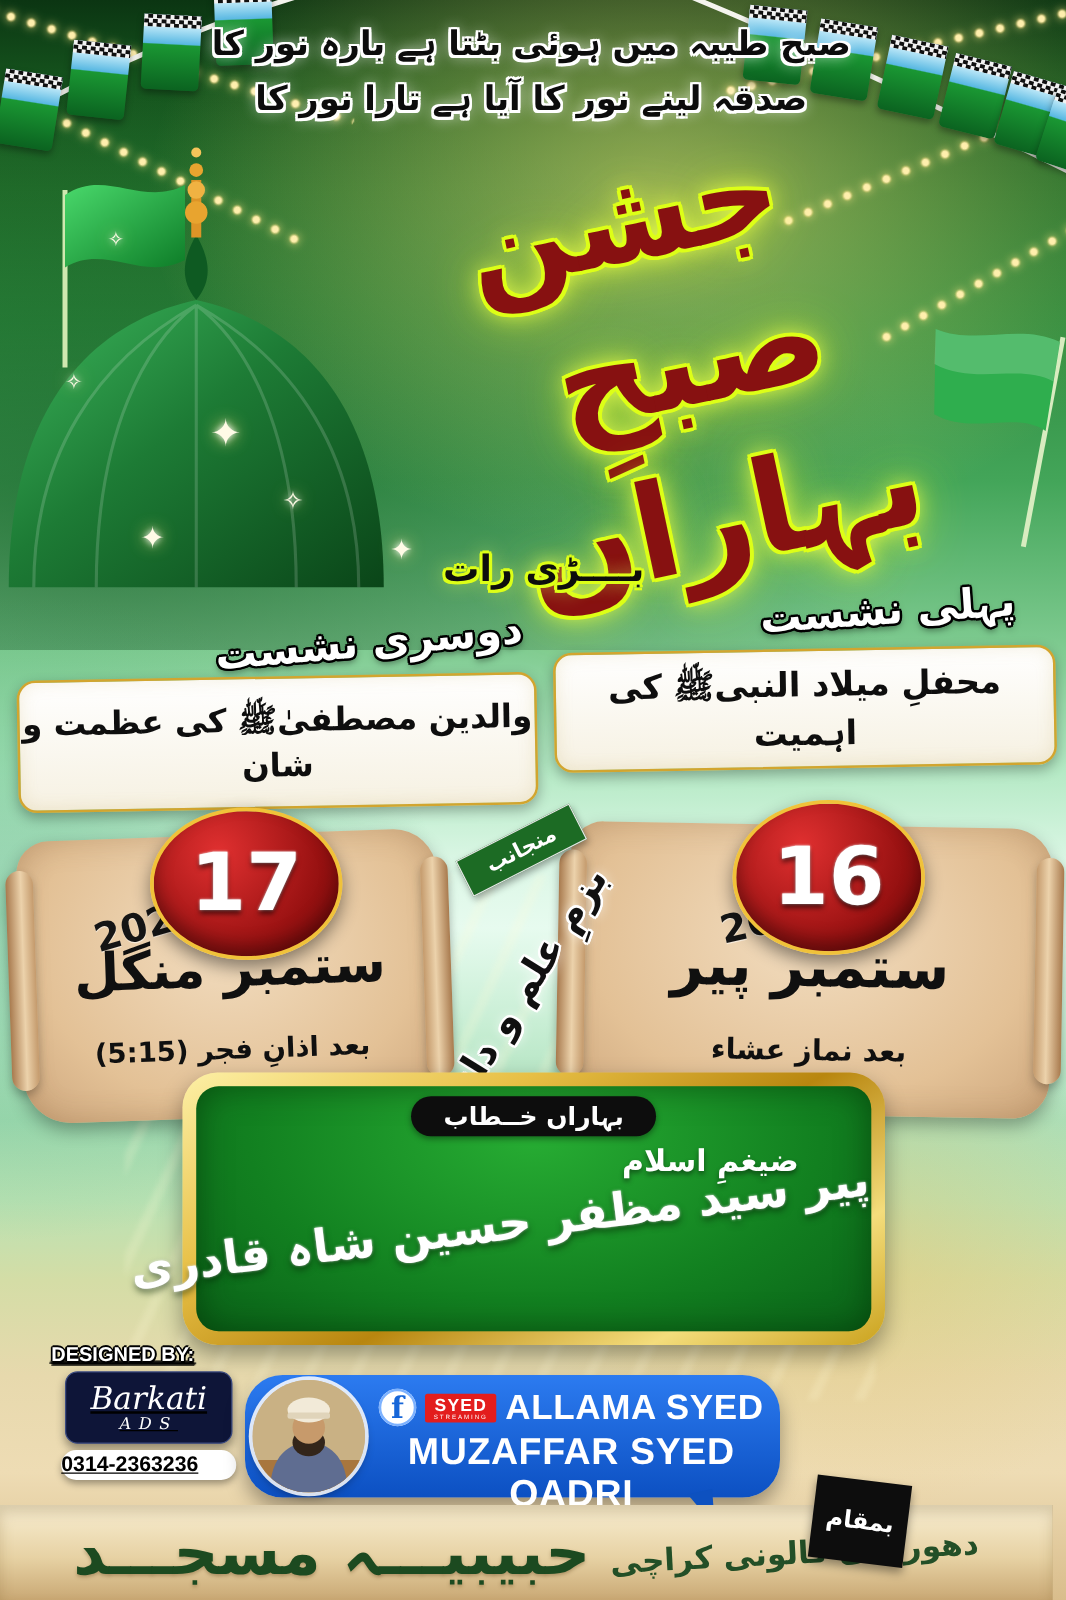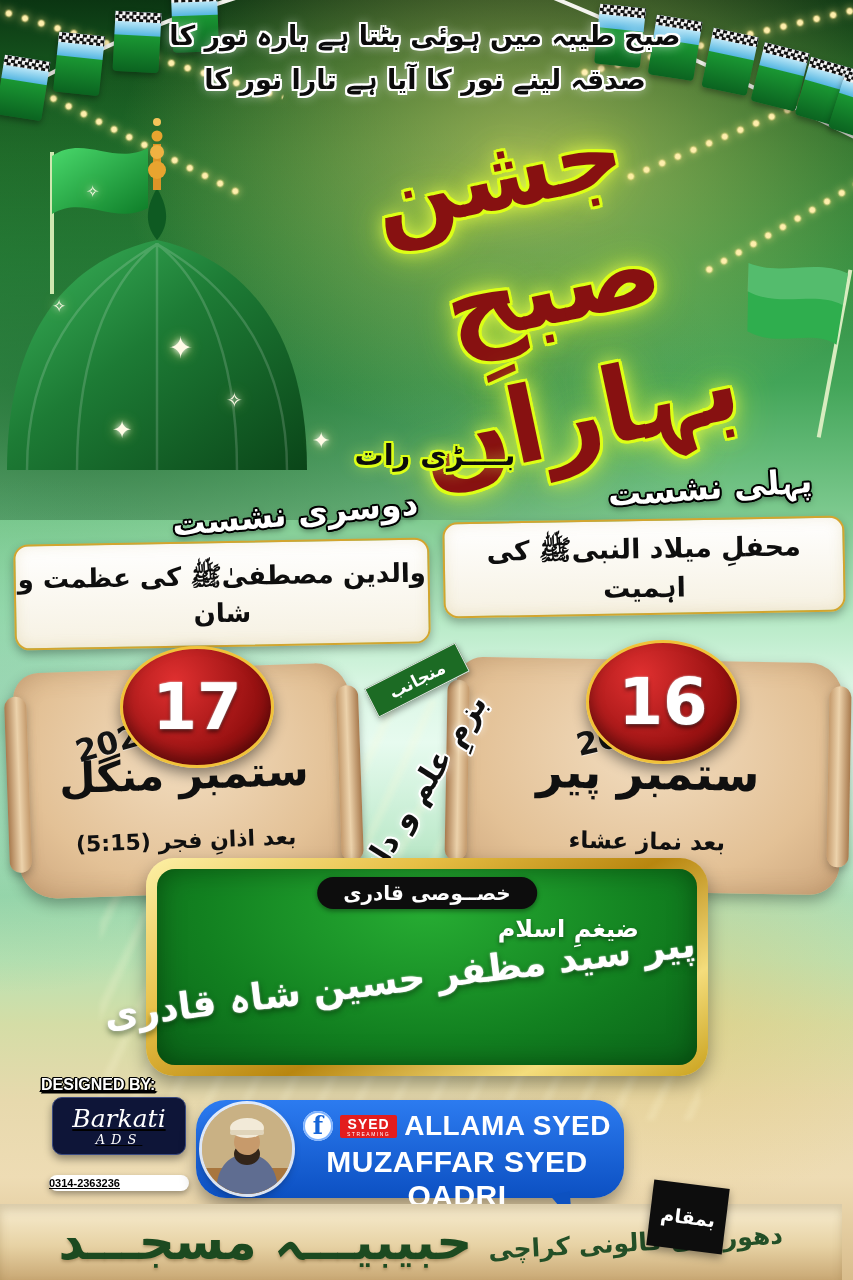--- a/index.html
+++ b/index.html
@@ -99,22 +99,22 @@
     text-shadow:0 3px 6px rgba(0,30,0,.55),0 0 2px #fff;}
   
   .designer{left:41px;top:1076px;width:156px;text-decoration:underline;}
   .designer .lbl{font-family:"Liberation Sans",sans-serif;font-size:16px;font-weight:bold;color:#fff;
     text-shadow:1.5px 0 0 #000,-1.5px 0 0 #000,0 1.5px 0 #000,0 -1.5px 0 #000,1px 1px 0 #000,-1px -1px 0 #000;}
   .designer .card{margin:3px auto 0;width:132px;height:56px;background:#0e1538;border:1px solid #3a4a80;
     border-radius:10px;color:#fff;display:flex;flex-direction:column;align-items:center;justify-content:center;
     box-shadow:0 4px 8px rgba(0,0,0,.4);}
   .designer .nm{font-family:"DejaVu Serif",serif;font-style:italic;font-size:25px;line-height:26px;}
   .designer .sub{font-family:"DejaVu Serif",serif;font-style:italic;font-size:13px;letter-spacing:6px;line-height:15px;}
-  .designer .phone{margin:20px auto 0;width:140px;background:#fff;border-radius:13px;
-    font-family:"Liberation Sans",sans-serif;font-size:11px;font-weight:bold;color:#000;padding:2px 0;
+  .designer .phone{margin:5px auto 0;width:140px;background:#fff;border-radius:13px;
+    font-family:"Liberation Sans",sans-serif;font-size:17px;font-weight:bold;color:#000;padding:2px 0;
     box-shadow:0 3px 6px rgba(0,0,0,.35);}
   
   .live-strip{left:196px;top:1100px;width:428px;height:98px;border-radius:30px;
     background:linear-gradient(180deg,#2c7bf0,#0c50c2);box-shadow:0 8px 16px rgba(0,0,0,.35);}
   .avatar{position:absolute;left:6px;top:4px;width:90px;height:90px;border-radius:50%;overflow:hidden;
     box-shadow:0 0 0 3px rgba(255,255,255,.85),0 4px 8px rgba(0,0,0,.35);background:#cdb289;}
   .live-content{position:absolute;left:104px;top:10px;right:10px;color:#fff;
     font-family:"Liberation Sans",sans-serif;text-align:center;}
   .live-row{display:flex;align-items:center;justify-content:center;gap:7px;}
   .fb-circle{width:30px;height:30px;border-radius:50%;background:#fff;display:flex;align-items:center;justify-content:center;
@@ -247,21 +247,21 @@
     <span class="byroz" style="left:150px;top:62px;">بروز</span>
     <div class="dateline rtl" style="left:0;right:0;top:82px;text-align:center;font-size:42px;">ستمبر منگل</div>
     <div class="timing rtl" style="left:0;right:0;top:160px;text-align:center;font-size:22px;">بعد اذانِ فجر (5:15)</div>
   </div>
   <div class="date-badge" style="left:120px;top:646px;width:148px;height:116px;">
     <span>17</span>
   </div>
 
   <div class="abs gold-frame">
     <div class="green-panel">
-      <div class="khitab-pill rtl">خصــوصی قادری</div>
+      <div class="khitab-pill rtl">بہاراں خــطاب</div>
       <div class="honorific rtl">ضیغمِ اسلام</div>
       <div class="speaker-name rtl">پیر سید مظفر حسین شاہ قادری</div>
     </div>
   </div>
 
   <div class="abs designer">
     <div class="lbl">DESIGNED BY:</div>
     <div class="card">
       <div class="nm">Barkati</div>
       <div class="sub">ADS</div>

